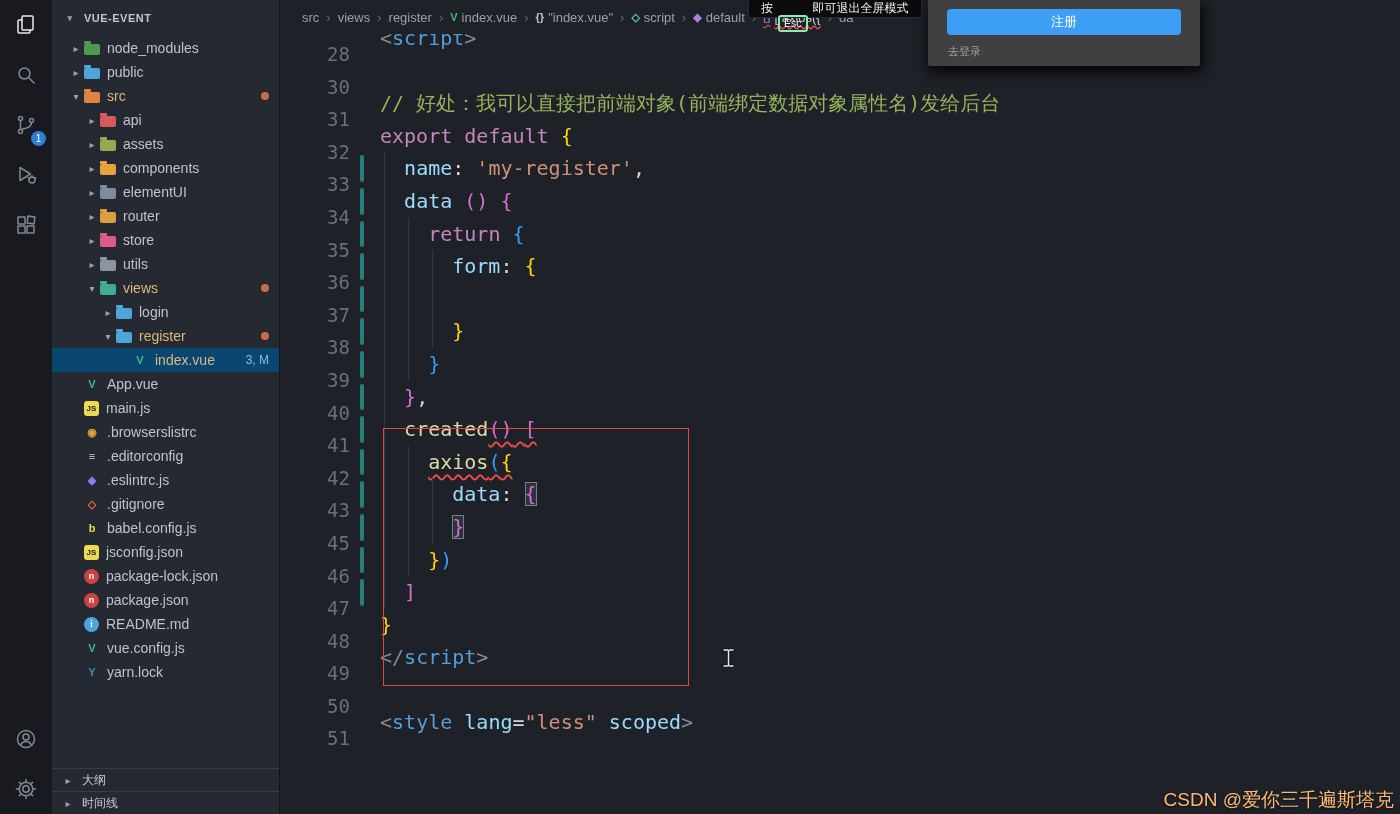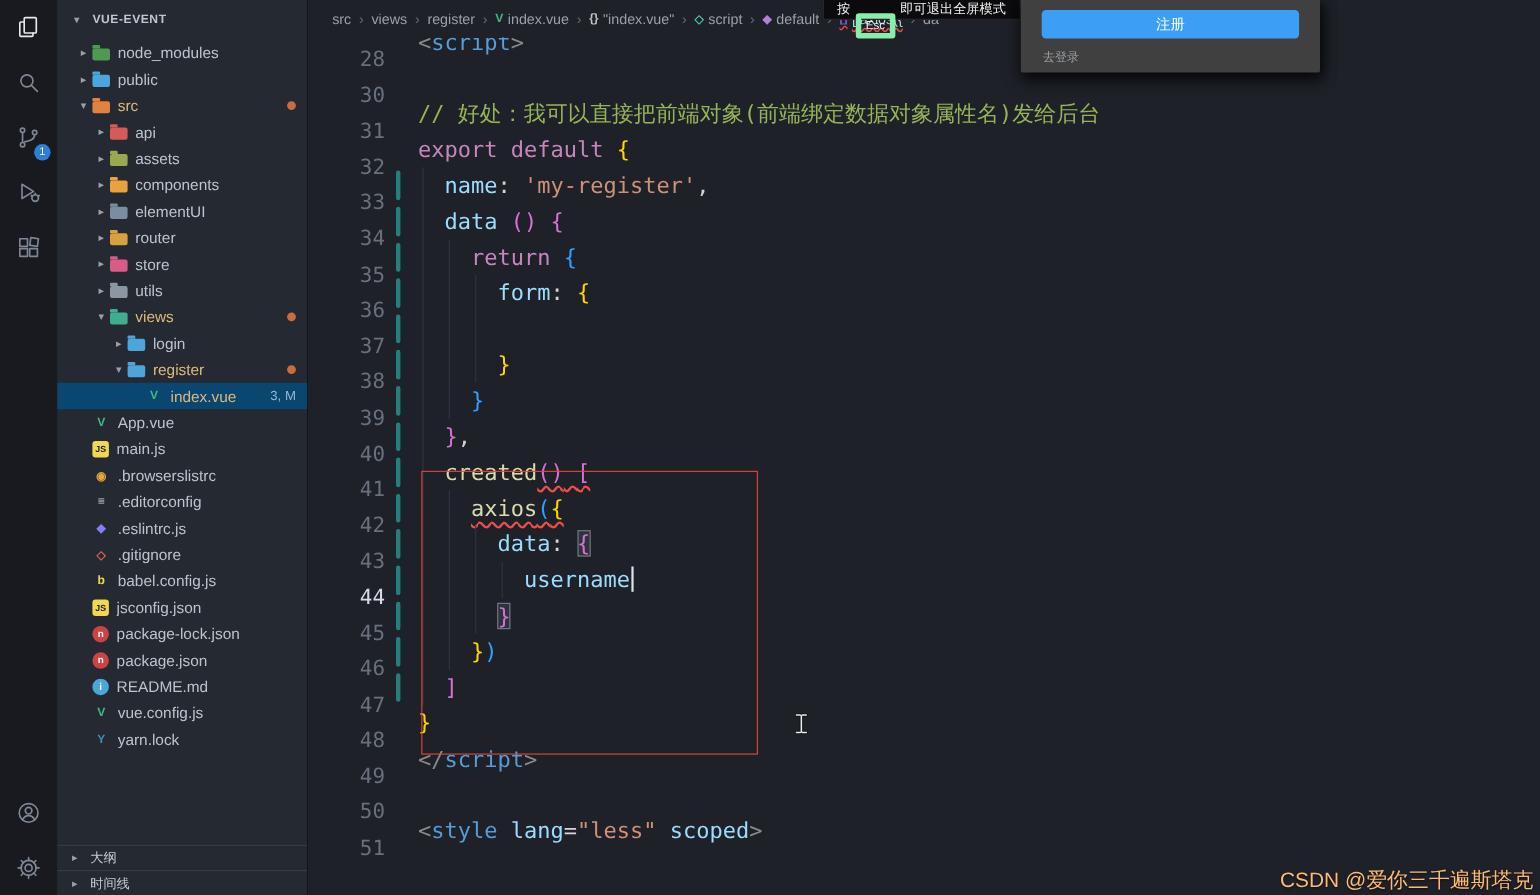--- a/index.html
+++ b/index.html
@@ -67,21 +67,21 @@
            display:flex; align-items:center; padding-left:22px; font-size:13px; color:#9aa0a8; overflow:hidden; }
   .bitem { display:flex; align-items:center; gap:4px; cursor:pointer; white-space:nowrap; }
   .bsep { margin:0 7px; color:#646b75; }
   .bico { font-size:11px; font-weight:700; }
   .berr { text-decoration-line:underline; text-decoration-style:wavy; text-decoration-color:#f14c4c; text-underline-offset:3px; color:#c8ccd2; }
 
   
   #annotation { position:absolute; left:383px; top:428px; width:306px; height:258px; border:1px solid #e2483d; z-index:40; }
   #tooltip { position:absolute; left:748px; top:0; height:18px; background:#0b0b0d; color:#f0f0f0; z-index:60;
              display:flex; align-items:center; gap:5px; padding:0 12px; font-size:12px; border:1px solid #2a2a2e; border-top:none; }
-  .key { border:5px solid #86efac; border-radius:3px; padding:0 4px; font-size:10.5px; line-height:13px;margin-top:30px; }
+  .key { border:2px solid #86efac; border-radius:3px; padding:0 4px; font-size:10.5px; line-height:13px;margin-top:30px; }
   #popup { position:absolute; left:928px; top:0; width:272px; height:66px; background:#404040; z-index:70;
            box-shadow:0 6px 14px rgba(0,0,0,.6), 4px 4px 10px rgba(0,0,0,.5); border-radius:0 0 2px 2px; }
   #regbtn { margin:9px 19px 0; height:26px; background:#3d9ef5; border-radius:4px; color:#fff; font-size:13px;
             display:flex; align-items:center; justify-content:center; cursor:pointer; }
   #loginlink { margin:9px 0 0 20px; font-size:11px; color:#9aa0a6; cursor:pointer; display:inline-block; }
   #watermark { position:absolute; right:6px; bottom:1px; font-size:19px; color:#fdba74; z-index:80; text-shadow:0 1px 2px rgba(0,0,0,.6); }
   #mouse { position:absolute; left:722px; top:648px; z-index:90; }
 </style>
 </head>
 <body>
@@ -312,21 +312,20 @@
       <div class="eline"><div class="ig" style="left: 104px;"></div><div class="gb"></div><span class="ln">34</span><span class="code"><span class="t ws">  </span><span class="t pr">data</span><span class="t ws"> </span><span class="t b2">()</span><span class="t ws"> </span><span class="t b2">{</span></span></div>
       <div class="eline"><div class="ig" style="left: 104px;"></div><div class="ig" style="left: 128.1px;"></div><div class="gb"></div><span class="ln">35</span><span class="code"><span class="t ws">    </span><span class="t kw">return</span><span class="t ws"> </span><span class="t b3">{</span></span></div>
       <div class="eline"><div class="ig" style="left: 104px;"></div><div class="ig" style="left: 128.1px;"></div><div class="ig" style="left: 152.2px;"></div><div class="gb"></div><span class="ln">36</span><span class="code"><span class="t ws">      </span><span class="t pr">form</span><span class="t pu">: </span><span class="t b1">{</span></span></div>
       <div class="eline"><div class="ig" style="left: 104px;"></div><div class="ig" style="left: 128.1px;"></div><div class="ig" style="left: 152.2px;"></div><div class="gb"></div><span class="ln">37</span><span class="code"></span></div>
       <div class="eline"><div class="ig" style="left: 104px;"></div><div class="ig" style="left: 128.1px;"></div><div class="ig" style="left: 152.2px;"></div><div class="gb"></div><span class="ln">38</span><span class="code"><span class="t ws">      </span><span class="t b1">}</span></span></div>
       <div class="eline"><div class="ig" style="left: 104px;"></div><div class="ig" style="left: 128.1px;"></div><div class="gb"></div><span class="ln">39</span><span class="code"><span class="t ws">    </span><span class="t b3">}</span></span></div>
       <div class="eline"><div class="ig" style="left: 104px;"></div><div class="gb"></div><span class="ln">40</span><span class="code"><span class="t ws">  </span><span class="t b2">}</span><span class="t pu">,</span></span></div>
       <div class="eline"><div class="ig" style="left: 104px;"></div><div class="gb"></div><span class="ln">41</span><span class="code"><span class="t ws">  </span><span class="t fn">created</span><span class="t b2 sq">()</span><span class="t ws sq"> </span><span class="t b2 sq">[</span></span></div>
       <div class="eline"><div class="ig" style="left: 104px;"></div><div class="ig" style="left: 128.1px;"></div><div class="gb"></div><span class="ln">42</span><span class="code"><span class="t ws">    </span><span class="t fn sq">axios</span><span class="t b3 sq">(</span><span class="t b1 sq">{</span></span></div>
       <div class="eline"><div class="ig" style="left: 104px;"></div><div class="ig" style="left: 128.1px;"></div><div class="ig" style="left: 152.2px;"></div><div class="gb"></div><span class="ln">43</span><span class="code"><span class="t ws">      </span><span class="t pr">data</span><span class="t pu">: </span><span class="t b2 match">{</span></span></div>
-      <div class="eline active"><div class="ig" style="left: 104px;"></div><div class="ig" style="left: 128.1px;"></div><div class="ig" style="left: 152.2px;"></div><div class="ig" style="left: 176.3px;"></div><div class="gb"></div><span class="ln">44</span><span class="code"><span class="t ws">        </span><span class="t pr">username</span><span class="caret"></span></span></div>
       <div class="eline"><div class="ig" style="left: 104px;"></div><div class="ig" style="left: 128.1px;"></div><div class="ig" style="left: 152.2px;"></div><div class="gb"></div><span class="ln">45</span><span class="code"><span class="t ws">      </span><span class="t b2 match">}</span></span></div>
       <div class="eline"><div class="ig" style="left: 104px;"></div><div class="ig" style="left: 128.1px;"></div><div class="gb"></div><span class="ln">46</span><span class="code"><span class="t ws">    </span><span class="t b1">}</span><span class="t b3">)</span></span></div>
       <div class="eline"><div class="ig" style="left: 104px;"></div><div class="gb"></div><span class="ln">47</span><span class="code"><span class="t ws">  </span><span class="t b2">]</span></span></div>
       <div class="eline"><span class="ln">48</span><span class="code"><span class="t b1">}</span></span></div>
       <div class="eline"><span class="ln">49</span><span class="code"><span class="t tp">&lt;/</span><span class="t tag">script</span><span class="t tp">&gt;</span></span></div>
       <div class="eline"><span class="ln">50</span><span class="code"></span></div>
       <div class="eline"><span class="ln">51</span><span class="code"><span class="t tp">&lt;</span><span class="t tag">style</span><span class="t ws"> </span><span class="t at">lang</span><span class="t pu">=</span><span class="t st">"less"</span><span class="t ws"> </span><span class="t at">scoped</span><span class="t tp">&gt;</span></span></div>
     </div>
   <div id="bcbar">
     <span id="bcrumb" style="display:flex;align-items:center">

